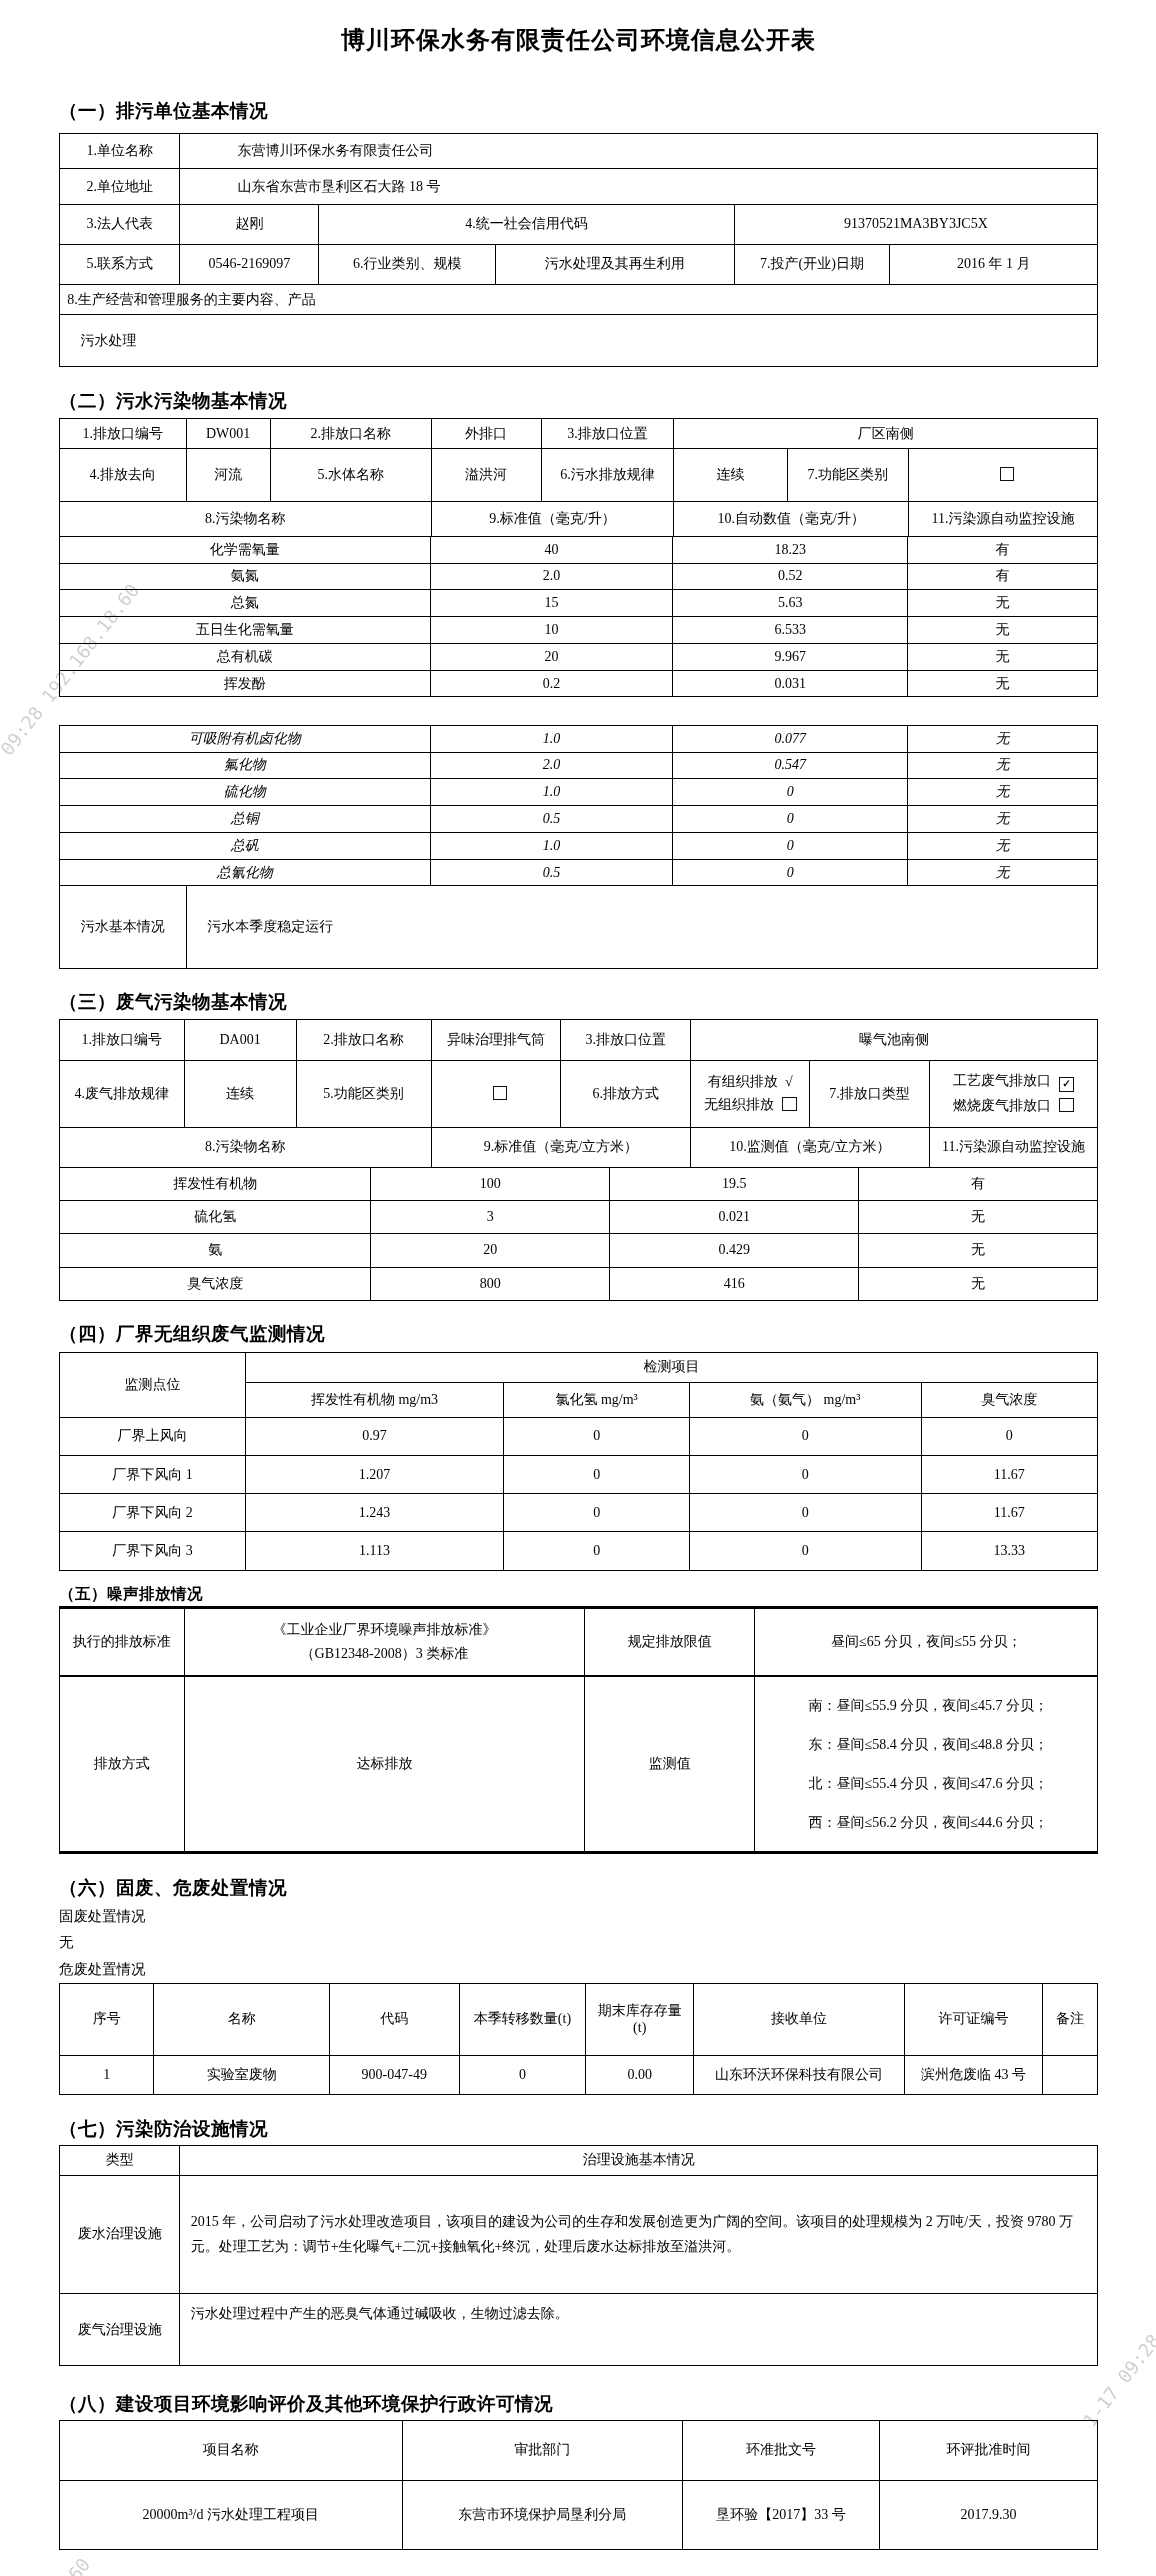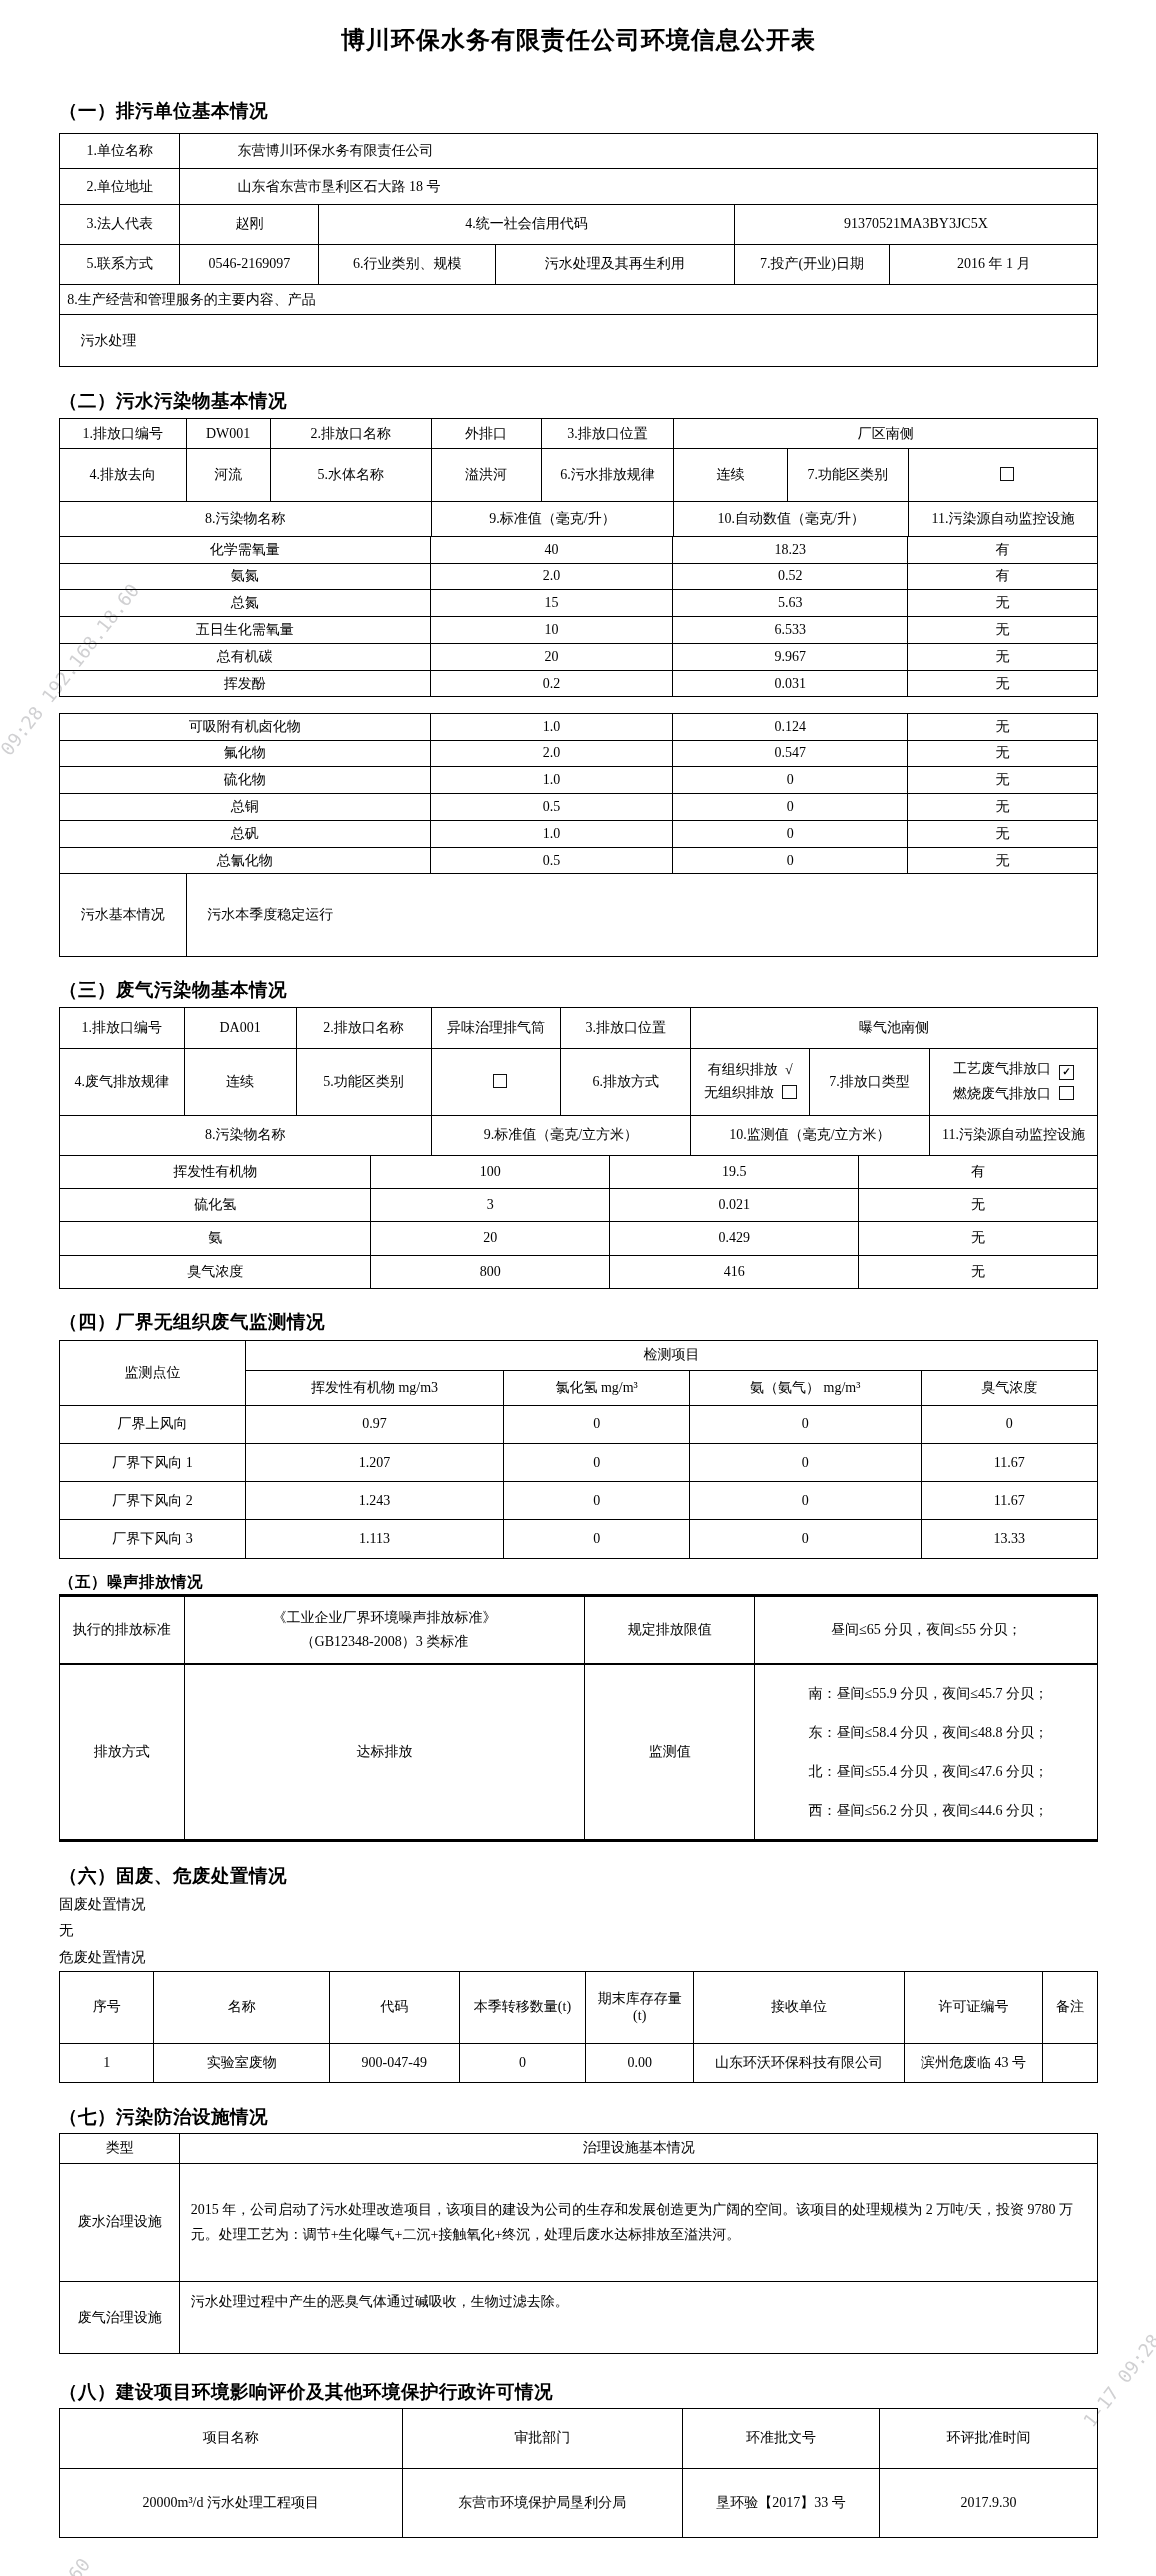--- a/index.html
+++ b/index.html
@@ -175,32 +175,32 @@
             <td>挥发酚</td>
             <td>0.2</td>
             <td>0.031</td>
             <td>无</td>
           </tr>
     </tbody>
       </table>
 
     <div class="gap18"></div>
 
-    <table style="margin-top:4px;">
+    <table style="margin-top:16px;font-style:italic;">
       <colgroup>
           <col style="width:35.7%">
           <col style="width:23.4%">
           <col style="width:22.6%">
           <col style="width:18.3%">
         </colgroup>
       <tbody>
           <tr class="prow">
             <td>可吸附有机卤化物</td>
             <td>1.0</td>
-            <td>0.124</td>
+            <td>0.077</td>
             <td>无</td>
           </tr>
       <tr class="prow">
             <td>氟化物</td>
             <td>2.0</td>
             <td>0.547</td>
             <td>无</td>
           </tr>
       <tr class="prow">
             <td>硫化物</td>

